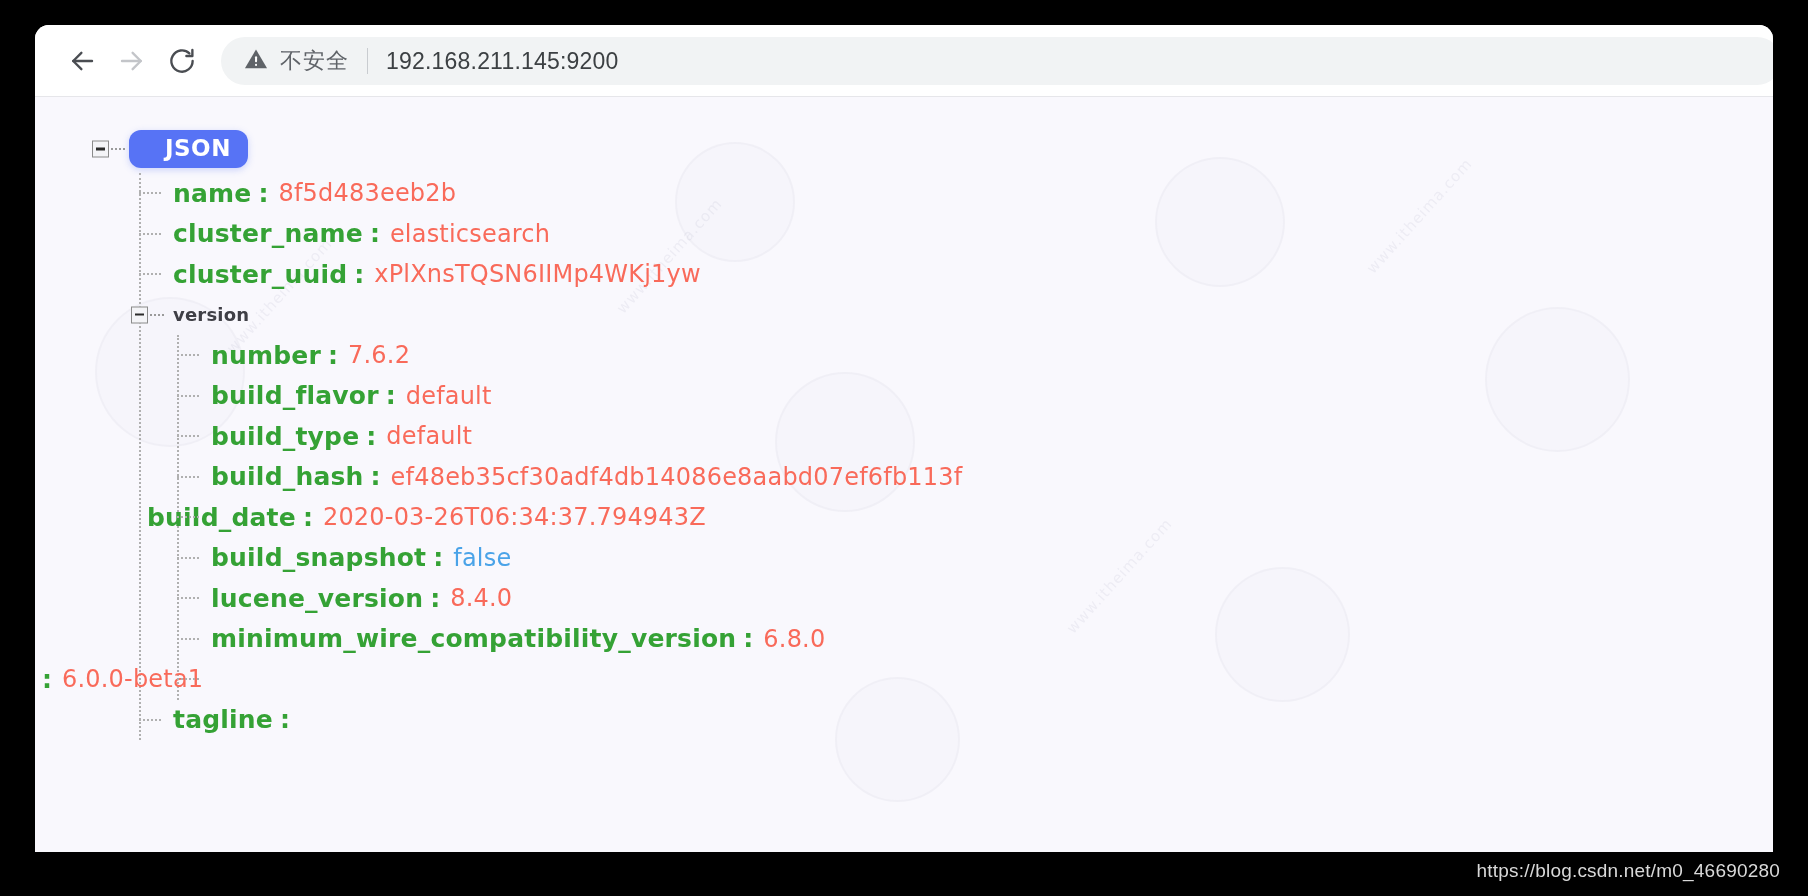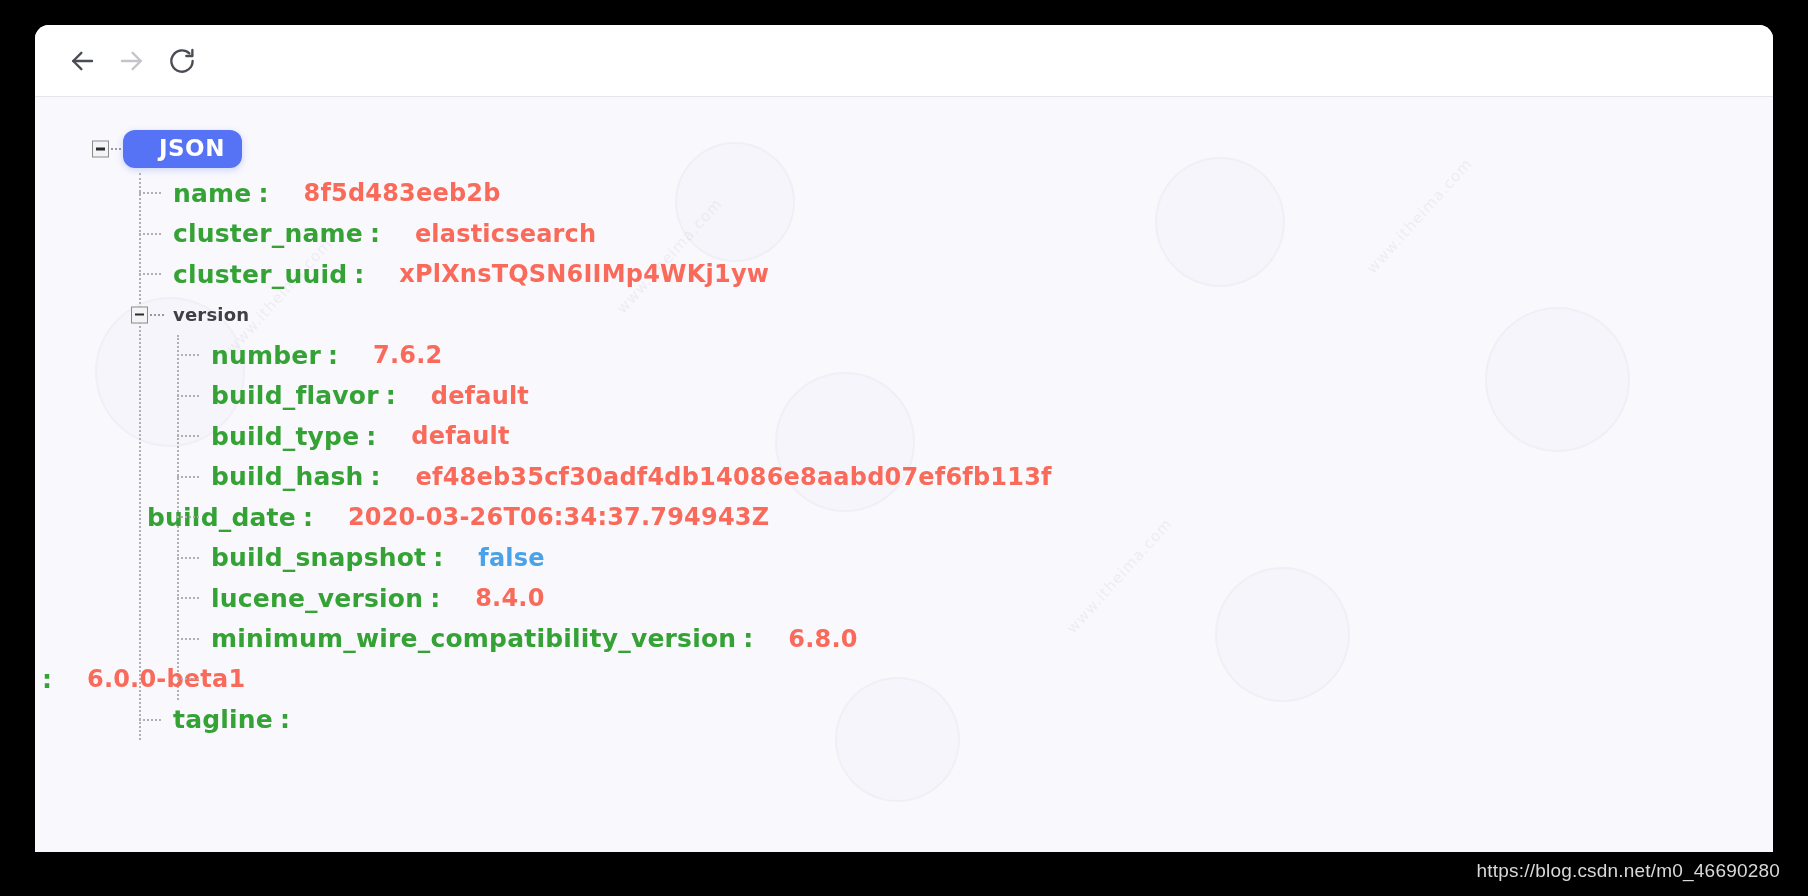--- a/index.html
+++ b/index.html
@@ -214,23 +214,22 @@
   }
   .colon {
     color: #35a235;
     font-weight: 700;
     font-size: 25px;
     margin-left: 7px;
   }
   .v {
     color: #f96a5a;
     font-size: 24px;
-    margin-left: 35px;
+    margin-left: 10px;
     letter-spacing: 0.2px;
-    font-weight: bold;
   }
   .v.bool { color: #4aa3e8; text-align: center; }
 
   .objname {
     color: #3f3f46;
     font-size: 18px;
     font-weight: 700;
     letter-spacing: 0.2px;
   }
 
@@ -272,20 +271,34 @@
 
     <div class="nav-btn">
       <span>
         <svg width="30" height="30" viewBox="0 0 24 24" fill="none" stroke="#4a4d52" stroke-width="1.9" stroke-linecap="round" stroke-linejoin="round">
           <path d="M20.5 12a8.5 8.5 0 1 1-2.6-6.1"></path>
           <polyline points="20.3,3.2 20.3,8.0 15.5,8.0"></polyline>
         </svg>
       </span>
     </div>
 
+    <div id="address-bar">
+      <div id="security-chip">
+        <span>
+          <svg width="26" height="26" viewBox="0 0 24 24">
+            <path d="M12 3.3 22.2 20.6H1.8Z" fill="#5f6368"></path>
+            <rect x="11.1" y="9.4" width="1.9" height="5.6" rx="0.9" fill="#ffffff"></rect>
+            <rect x="11.1" y="16.3" width="1.9" height="2.1" rx="0.9" fill="#ffffff"></rect>
+          </svg>
+        </span>
+        <span id="security-label">不安全</span>
+      </div>
+      <div id="url-divider"></div>
+      <span id="url-text">192.168.211.145:9200</span>
+    </div>
   </div>
 
   <div id="content">
 
     <div class="wm" style="left:640px; top:45px; width:120px; height:120px;"></div>
     <div class="wm" style="left:60px;  top:200px; width:150px; height:150px;"></div>
     <div class="wm" style="left:740px; top:275px; width:140px; height:140px;"></div>
     <div class="wm" style="left:1120px;top:60px;  width:130px; height:130px;"></div>
     <div class="wm" style="left:1450px;top:210px; width:145px; height:145px;"></div>
     <div class="wm" style="left:1180px;top:470px; width:135px; height:135px;"></div>
@@ -295,21 +308,21 @@
     <div class="wm-txt" style="left:1010px;top:470px;">www.itheima.com</div>
     <div class="wm-txt" style="left:170px; top:190px;">www.itheima.com</div>
 
     <div id="json-tree">
 
       <div class="node">
 
         <div class="row" style="height:48px;">
           <div class="toggle" style="left:57px;"></div>
           <div class="toggle-stub" style="left:76px;"></div>
-          <span id="json-badge" style="position:absolute; left:88px;padding-left:36px;">JSON</span>
+          <span id="json-badge" style="position:absolute; left:94px;padding-left:36px;">JSON</span>
         </div>
 
         <div class="node" style="position:relative;">
 
           <div class="vline" style="left:104px;"></div>
 
           <div class="row">
             <div class="hline" style="left:104px;"></div>
             <span class="k" style="margin-left:138px;text-align:right;">name</span>
             <span class="colon">:</span>

